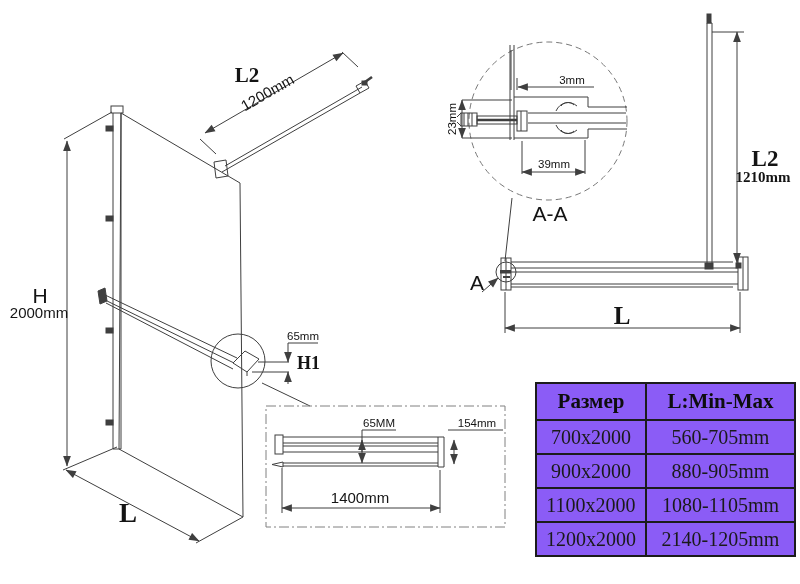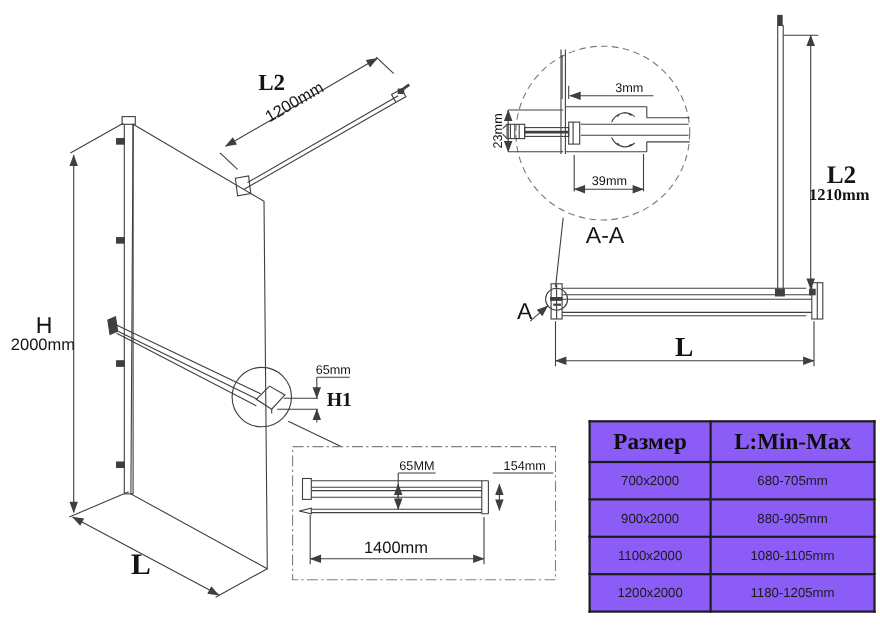--- a/index.html
+++ b/index.html
@@ -7,21 +7,21 @@
   #canvas{position:absolute;left:0;top:0;}
   svg text{fill:#141414;}
   .dim{font-family:"Liberation Sans",sans-serif;font-size:11.5px;}
   .dim-md{font-family:"Liberation Sans",sans-serif;font-size:15px;}
   .lbl{font-family:"Liberation Sans",sans-serif;font-size:21px;}
   .big{font-family:"Liberation Serif",serif;font-weight:bold;}
   
   .size-table{position:absolute;left:535px;top:382px;border-collapse:collapse;table-layout:fixed;}
   .size-table td,.size-table th{border:2px solid #1c1c1c;text-align:center;vertical-align:middle;padding:4px;background:#8b5cf6;}
   .size-table th{font-family:"Liberation Serif",serif;font-weight:bold;font-size:21px;height:27px;color:#0d0d0d;}
-  .size-table td{font-family:Liberation Sans, sans-serif;font-size:12px;height:24px;color:#1a1a1a;}
+  .size-table td{font-family:Liberation Serif, serif;font-size:20px;height:24px;color:#1a1a1a;}
   .col-size{width:100px;}
   .col-range{width:139px;margin-top:48px;}
 </style>
 </head>
 <body>
 
 <svg id="canvas" width="800" height="584" viewBox="0 0 800 584">
   <defs>
     <marker id="arw" viewBox="0 0 10 8" markerWidth="11" markerHeight="8.8" refX="9.5" refY="4" orient="auto-start-reverse">
       <path d="M0.5,0.5 L10,4 L0.5,7.5 z" fill="#3f3f3f"></path>
@@ -242,28 +242,28 @@
 <table class="size-table">
   <thead>
     <tr>
       <th class="col-size">Размер</th>
       <th class="col-range">L:Min-Max</th>
     </tr>
   </thead>
   <tbody>
     <tr>
       <td>700x2000</td>
-      <td>680-705mm</td>
+      <td>560-705mm</td>
     </tr>
     <tr>
       <td>900x2000</td>
       <td>880-905mm</td>
     </tr>
     <tr>
       <td>1100x2000</td>
       <td>1080-1105mm</td>
     </tr>
     <tr>
       <td>1200x2000</td>
-      <td>1180-1205mm</td>
+      <td>2140-1205mm</td>
     </tr>
   </tbody>
 </table>
 
 </body></html>

